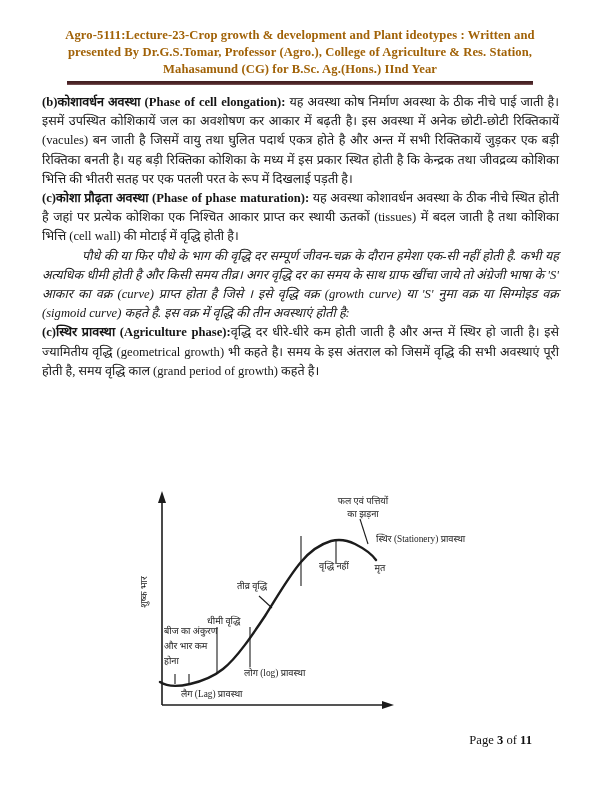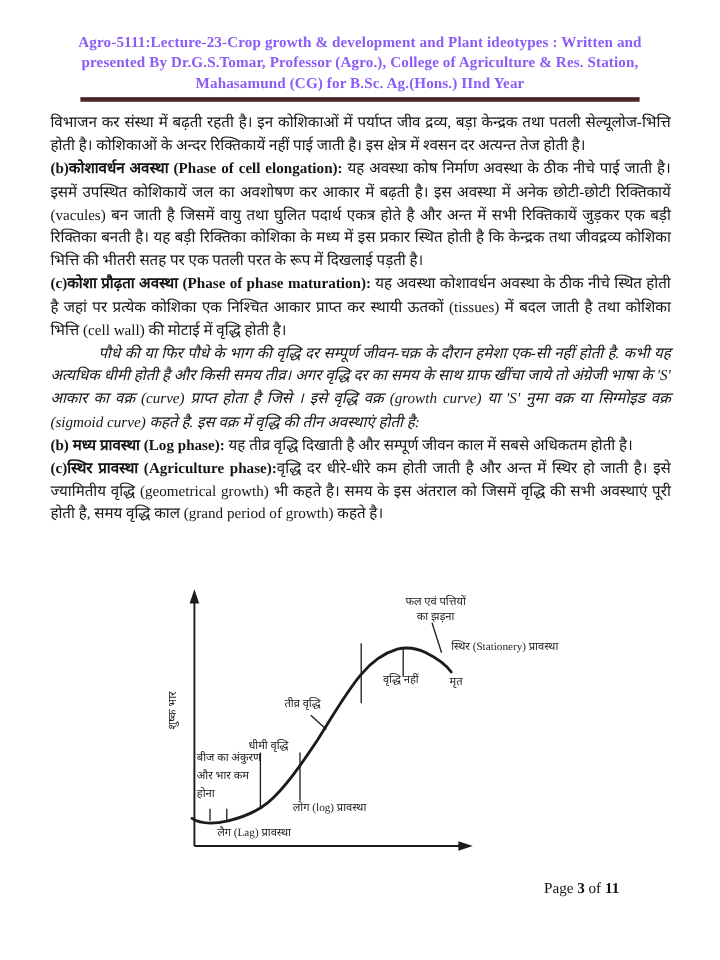--- a/index.html
+++ b/index.html
@@ -7,21 +7,21 @@
     position:relative;
     width:600px;height:800px;
     background:#ffffff;
     font-family:"Liberation Serif","DejaVu Serif",serif;
     color:#151515;
     overflow:hidden;
   }
   .header{
     position:absolute;top:27px;left:52px;width:496px;
     text-align:center;
-    color:#8b5cf6;
+    color:#a16207;
     font-weight:bold;
     font-size:12.6px;
     line-height:16.8px;
     letter-spacing:0.1px;
   }
   .divider{
     position:absolute;top:81px;left:67px;width:466px;height:4px;
     background:linear-gradient(to bottom,#3c1c1e 0%,#552a2d 75%,#8a6d6e 100%);
   }
   .body-text{
@@ -37,42 +37,40 @@
   .figure{
     position:absolute;left:133px;top:484px;width:385px;height:250px;
   }
   .figure svg{width:100%;height:100%;}
   .figure text{
     font-family:"Liberation Serif","DejaVu Serif",serif;
     font-size:9.3px;
     fill:#1c1c1c;
   }
   .footer{
-    position:absolute;top:733px;right:84px;
+    position:absolute;top:733px;right:68px;
     font-size:12.6px;
     color:#111;
     text-align:center;
   }
   .footer b{font-weight:bold;}
 </style>
 </head>
 <body>
 
 <div class="page">
 
   <div class="header">Agro-5111:Lecture-23-Crop growth &amp; development and Plant ideotypes : Written and presented By Dr.G.S.Tomar, Professor (Agro.), College of Agriculture &amp; Res. Station, Mahasamund (CG) for B.Sc. Ag.(Hons.) IInd Year</div>
 
   <div class="divider"></div>
 
   <div class="body-text">
-    <p><span>विभाजन कर संस्था में बढ़ती रहती है। इन कोशिकाओं में पर्याप्त जीव द्रव्य, बड़ा केन्द्रक तथा पतली सेल्यूलोज-भित्ति होती है। कोशिकाओं के अन्दर रिक्तिकायें नहीं पाई जाती है। इस क्षेत्र में श्वसन दर अत्यन्त तेज होती है।</span></p>
     <p><b>(b)कोशावर्धन अवस्था (Phase of cell elongation):</b><span> यह अवस्था कोष निर्माण अवस्था के ठीक नीचे पाई जाती है। इसमें उपस्थित कोशिकायें जल का अवशोषण कर आकार में बढ़ती है। इस अवस्था में अनेक छोटी-छोटी रिक्तिकायें (vacules) बन जाती है जिसमें वायु तथा घुलित पदार्थ एकत्र होते है और अन्त में सभी रिक्तिकायें जुड़कर एक बड़ी रिक्तिका बनती है। यह बड़ी रिक्तिका कोशिका के मध्य में इस प्रकार स्थित होती है कि केन्द्रक तथा जीवद्रव्य कोशिका भित्ति की भीतरी सतह पर एक पतली परत के रूप में दिखलाई पड़ती है।</span></p>
     <p><b>(c)कोशा प्रौढ़ता अवस्था (Phase of phase maturation):</b><span> यह अवस्था कोशावर्धन अवस्था के ठीक नीचे स्थित होती है जहां पर प्रत्येक कोशिका एक निश्चित आकार प्राप्त कर स्थायी ऊतकों (tissues) में बदल जाती है तथा कोशिका भित्ति (cell wall) की मोटाई में वृद्धि होती है।</span></p>
     <p class="indent"><span>पौधे की या फिर पौधे के भाग की वृद्धि दर सम्पूर्ण जीवन-चक्र के दौरान हमेशा एक-सी नहीं होती है. कभी यह अत्यधिक धीमी होती है और किसी समय तीव्र। अगर वृद्धि दर का समय के साथ ग्राफ खींचा जाये तो अंग्रेजी भाषा के 'S' आकार का वक्र (curve) प्राप्त होता है जिसे । इसे वृद्धि वक्र (growth curve) या 'S' नुमा वक्र या सिग्मोइड वक्र (sigmoid curve) कहते है. इस वक्र में वृद्धि की तीन अवस्थाएं होती है:</span></p>
-    <p><b>(b) मध्य प्रावस्था (Log phase):</b><span> यह तीव्र वृद्धि दिखाती है और सम्पूर्ण जीवन काल में सबसे अधिकतम होती है।</span></p>
     <p><b>(c)स्थिर प्रावस्था (Agriculture phase):</b><span>वृद्धि दर धीरे-धीरे कम होती जाती है और अन्त में स्थिर हो जाती है। इसे ज्यामितीय वृद्धि (geometrical growth) भी कहते है। समय के इस अंतराल को जिसमें वृद्धि की सभी अवस्थाएं पूरी होती है, समय वृद्धि काल (grand period of growth) कहते है।</span></p>
   </div>
 
   <div class="figure">
     <svg viewBox="0 0 385 250">
 
       <line x1="29" y1="16" x2="29" y2="221" stroke="#1c1c1c" stroke-width="1.6"></line>
       <polygon points="29,7 25,19 33,19" fill="#1c1c1c"></polygon>
       <line x1="29" y1="221" x2="252" y2="221" stroke="#1c1c1c" stroke-width="1.6"></line>
       <polygon points="261,221 249,217 249,225" fill="#1c1c1c"></polygon>

